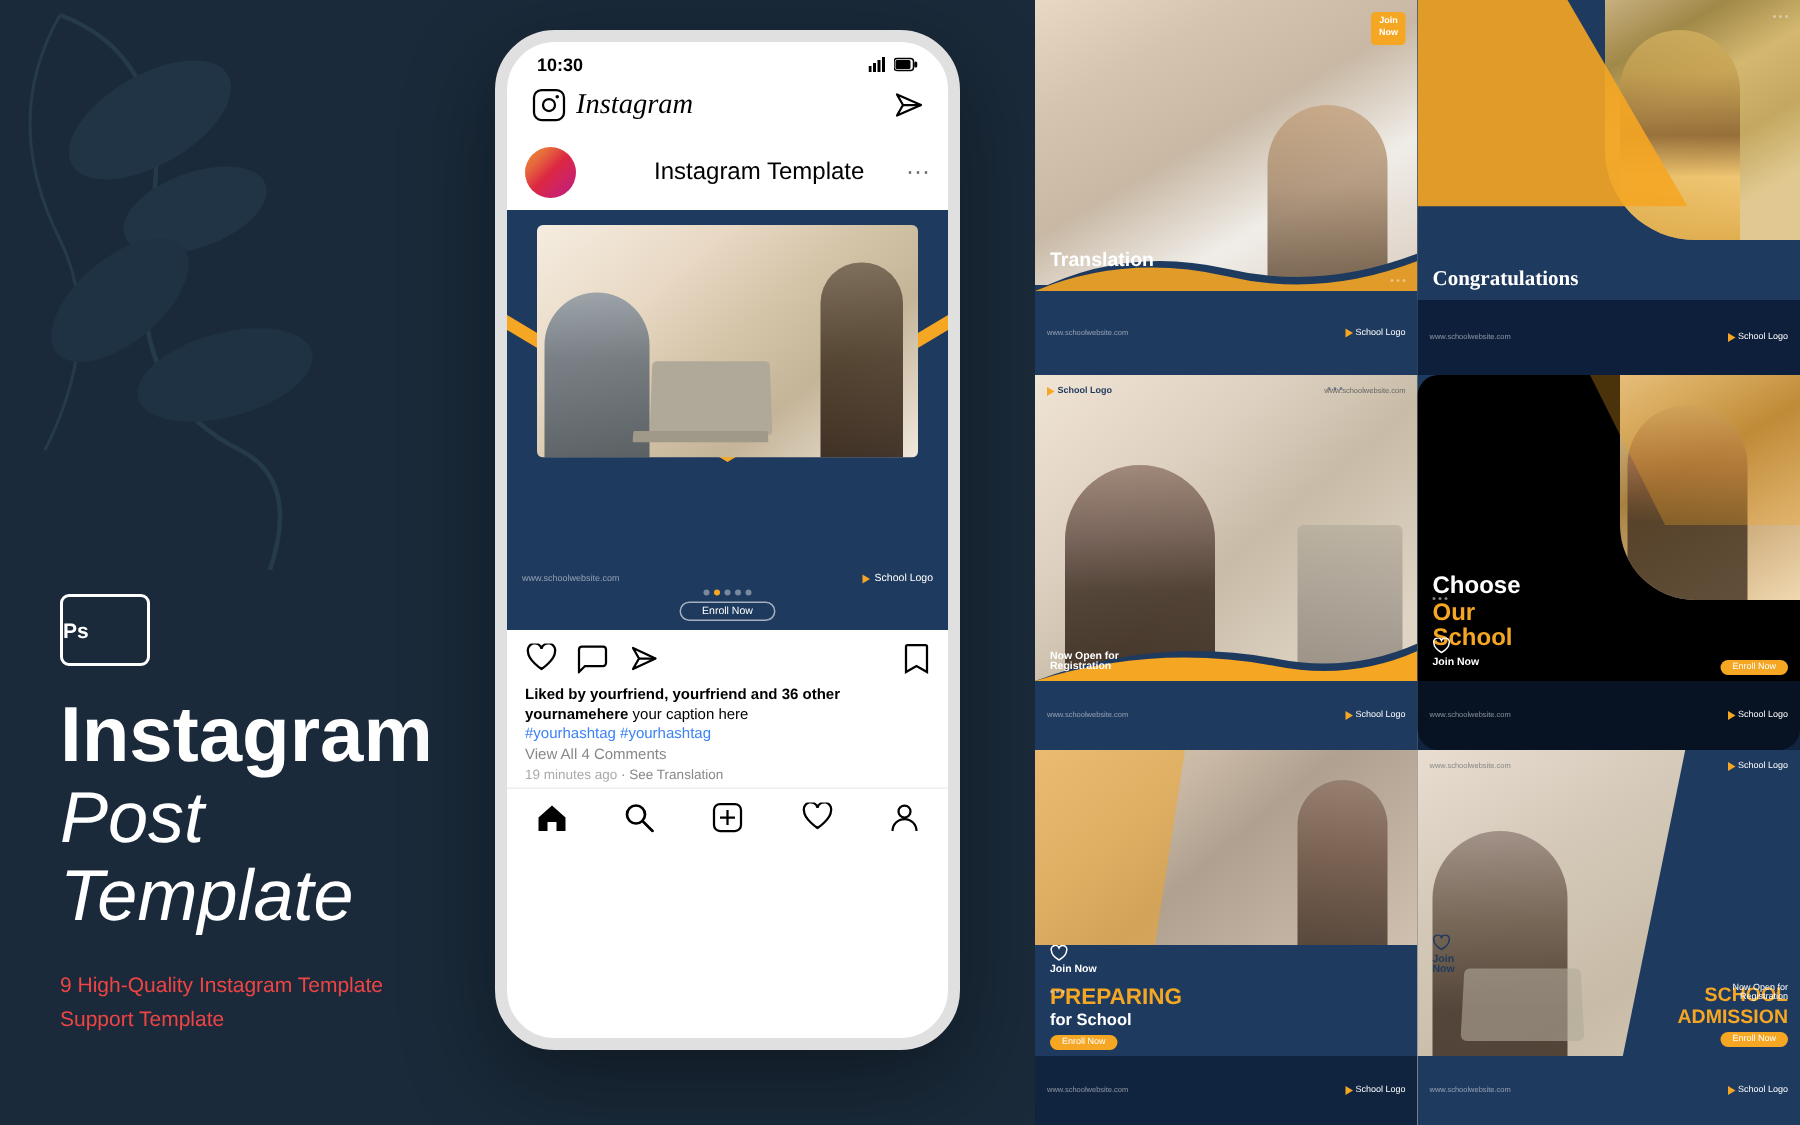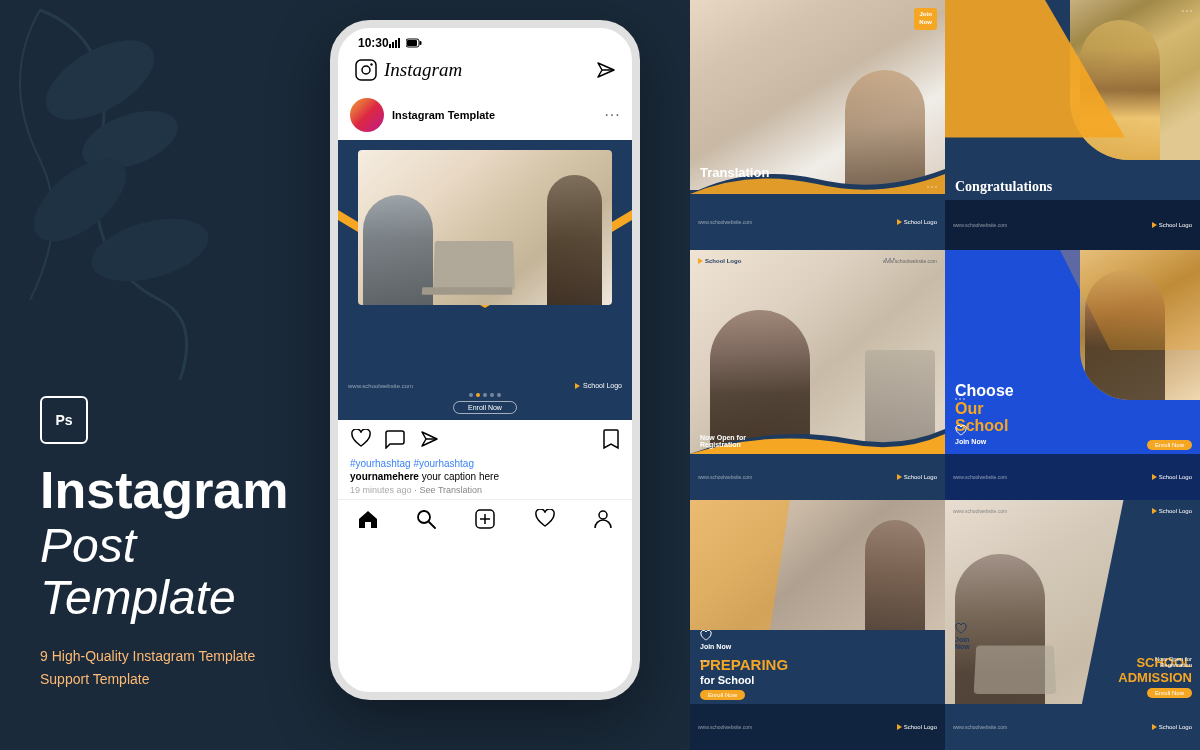--- a/index.html
+++ b/index.html
@@ -18,24 +18,24 @@
       left: 0; top: 0;
       width: 380px;
       height: 750px;
       display: flex;
       flex-direction: column;
       justify-content: flex-end;
       padding: 0 40px 60px 40px;
     }
 
     .ps-badge {
-      width: 48px; height: 48px;
+      width: 60px; height: 48px;
       border: 2px solid #fff;
       border-radius: 6px;
-      display: flex; align-items: center; justify-content: center;
+      display: flex; align-items: center; justify-content: flex-start;
       color: #fff;
       font-size: 14px;
       font-weight: bold;
       margin-bottom: 20px;
     }
 
     .main-title {
       color: #fff;
       font-size: 52px;
       font-weight: 900;
@@ -46,21 +46,21 @@
     .main-subtitle {
       color: #fff;
       font-size: 48px;
       font-weight: 400;
       font-style: italic;
       line-height: 1.1;
       margin-bottom: 20px;
     }
 
     .description-line1, .description-line2 {
-      color: #fdba74;
+      color: #ef4444;
       font-size: 14px;
       line-height: 1.6;
     }
 
     
     .phone-container {
       position: absolute;
       left: 330px;
       top: 20px;
       width: 320px;
@@ -95,23 +95,24 @@
     }
 
     .avatar-circle {
       width: 34px; height: 34px;
       border-radius: 50%;
       background: linear-gradient(135deg, #f09433, #e6683c, #dc2743, #cc2366, #bc1888);
       flex-shrink: 0;
     }
 
     .post-username {
-      font-size: 11px;
-      font-weight: 700;
+      font-size: 16px;
+      font-weight: 400;
       flex: 1;
+      margin-left: 44px;
     }
 
     .post-dots {
       font-size: 16px;
       color: #666;
     }
 
     
     .post-image {
       width: 100%;
@@ -205,21 +206,21 @@
   </div>
   <div class="main-title">Instagram</div>
   <div class="main-subtitle">Post Template</div>
   <div class="description-line1">9 High-Quality Instagram Template</div>
   <div class="description-line2">Support Template</div>
 </div>
 
 <div class="phone-container">
   <div class="phone-frame">
 
-    <div style="padding:8px 20px 0; display:flex; justify-content:flex-start; align-items:center;">
+    <div style="padding:8px 20px 0; display:flex; justify-content:space-between; align-items:center;">
       <span style="font-size:12px;font-weight:700;">10:30</span>
       <div style="display:flex;gap:3px;align-items:center;">
         <svg width="14" height="10" viewBox="0 0 14 10">
           <rect x="0" y="6" width="2" height="4" fill="#000"></rect>
           <rect x="3" y="4" width="2" height="6" fill="#000"></rect>
           <rect x="6" y="2" width="2" height="8" fill="#000"></rect>
           <rect x="9" y="0" width="2" height="10" fill="#000"></rect>
         </svg>
         <svg width="16" height="10" viewBox="0 0 16 10">
           <rect x="0" y="1" width="13" height="8" rx="2" fill="none" stroke="#000" stroke-width="1"></rect>
@@ -311,31 +312,35 @@
           <path d="M19 10L4 3L8 10L4 17L19 10Z" fill="none" stroke="#000" stroke-width="1.5" stroke-linejoin="round"></path>
           <line x1="8" y1="10" x2="19" y2="10" stroke="#000" stroke-width="1.5"></line>
         </svg>
       </div>
 
       <svg width="18" height="22" viewBox="0 0 18 22">
         <path d="M3 2H15C15.6 2 16 2.4 16 3V20L9 16L2 20V3C2 2.4 2.4 2 3 2Z" fill="none" stroke="#000" stroke-width="1.5"></path>
       </svg>
     </div>
 
-
+    <div style="font-size:10px;padding:0 12px 2px;font-weight:700;">
+      <span>Liked by yourfriend, yourfriend and 36 other</span>
+    </div>
+
+    <div style="font-size:10px;padding:0 12px 2px;">
+      <span style="font-weight:700;">yournamehere</span>
+      <span> your caption here</span>
+    </div>
     <div style="font-size:10px;padding:0 12px 2px;color:#3b82f6;">
       <span>#yourhashtag</span>
       <span> </span>
       <span>#yourhashtag</span>
     </div>
-    <div style="font-size:10px;padding:0 12px 2px;">
-      <span style="font-weight:700;">yournamehere</span>
-      <span> your caption here</span>
-    </div>
-
+
+    <div style="font-size:10px;padding:1px 12px;color:#888;">View All 4 Comments</div>
 
     <div style="font-size:9px;padding:1px 12px 4px;color:#aaa;">
       <span>19 minutes ago</span>
       <span style="color:#888;"> · </span>
       <span style="color:#888;">See Translation</span>
     </div>
 
     <div style="display:flex;justify-content:space-around;align-items:center;padding:8px 0 4px;border-top:1px solid #eee;">
 
       <svg width="22" height="20" viewBox="0 0 22 20">
@@ -477,21 +482,21 @@
             <span style="width:2px;height:2px;border-radius:50%;background:#1e3a5f;display:inline-block;opacity:0.5;"></span>
             <span style="width:2px;height:2px;border-radius:50%;background:#1e3a5f;display:inline-block;opacity:0.5;"></span>
           </div>
         </div>
       </div>
     </div>
   </div>
 
   <div class="grid-card card-4">
     <div class="card-inner">
-      <div style="width:100%;height:100%;background:#1d4ed8;position:relative;">
+      <div style="width:100%;height:100%;background:#000000;position:relative;border-radius:14px;">
 
         <div style="position:absolute;top:0;right:0;width:120px;height:150px;background:linear-gradient(150deg,#e0c8a0 0%,#c8a870 20%,#a88040 40%,#d0b080 70%,#f0d8b0 100%);border-radius:0 0 0 50px;overflow:hidden;">
           <div style="position:absolute;bottom:0;left:5px;width:80px;height:130px;background:linear-gradient(180deg,#c0a070 0%,#906040 30%,#403020 60%);border-radius:40px 40px 0 0;opacity:0.8;"></div>
         </div>
 
         <svg style="position:absolute;top:0;right:0;width:140px;height:100px;" viewBox="0 0 140 100" preserveAspectRatio="none">
           <polygon points="140,0 140,100 50,100 0,0" fill="#f5a623" opacity="0.3"></polygon>
         </svg>
 
         <div style="position:absolute;bottom:65px;left:10px;">

